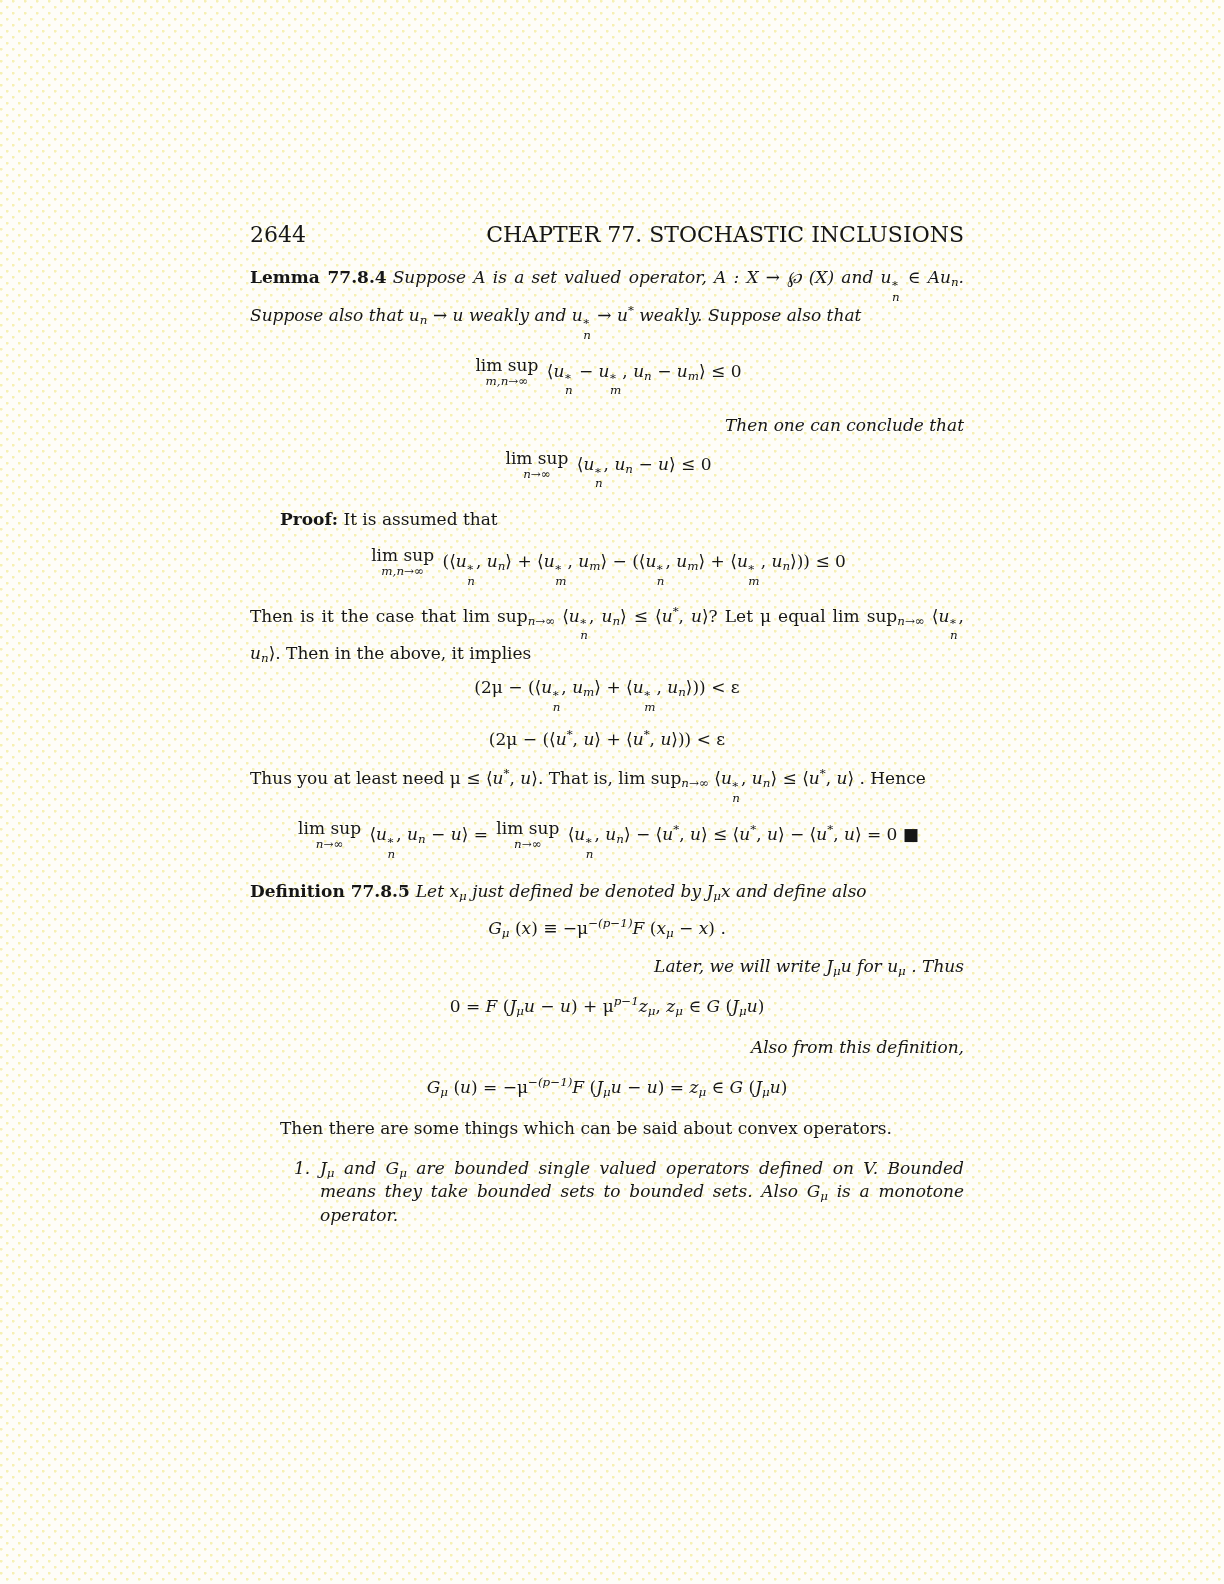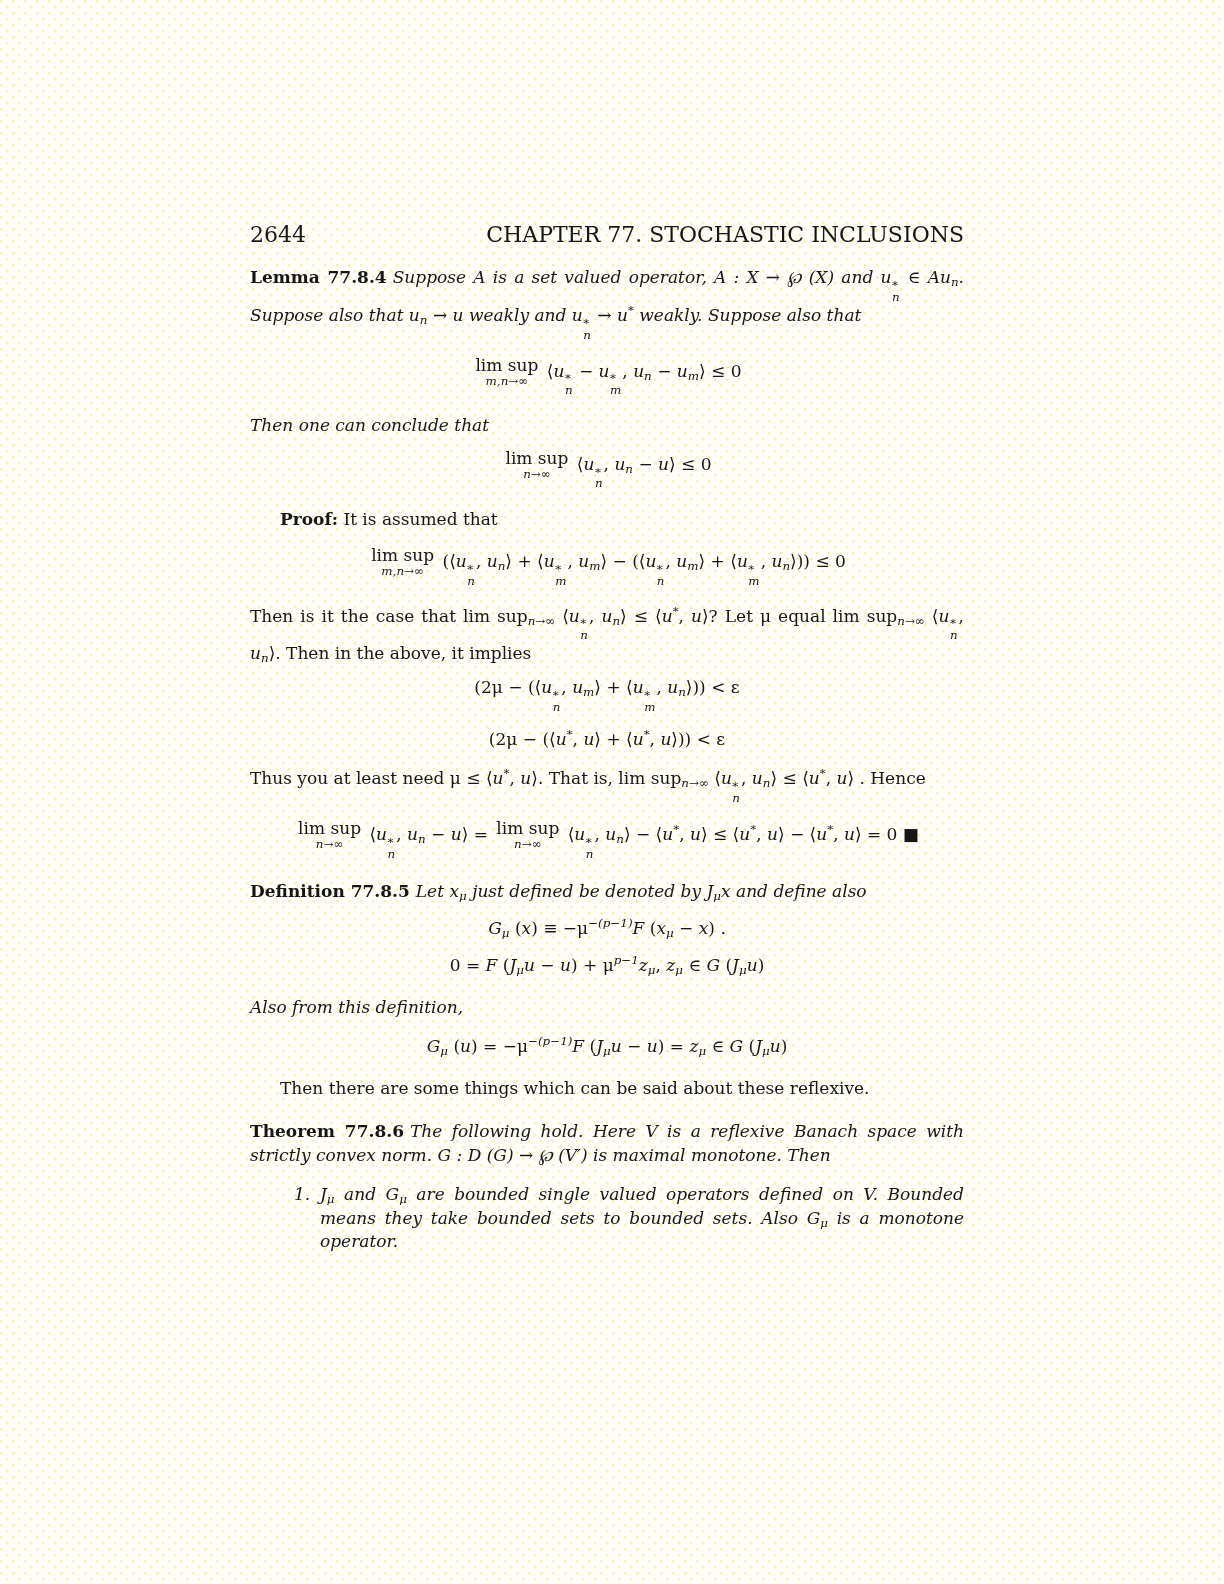--- a/index.html
+++ b/index.html
@@ -19,21 +19,21 @@
   .pagehead {
     position: absolute; top: 222px; left: 250px; width: 714px;
     display: flex; justify-content: space-between; align-items: baseline;
     font-size: 22px;
   }
   .content {
     position: absolute; top: 266px; left: 250px; width: 714px;
     font-size: 17px; line-height: 1.38;
   }
   .para { margin: 0 0 12px 0; text-align: justify; }
-  .noj { text-align: left; }
+  .noj { text-align: right; margin-left: 38px; }
   .bold { font-weight: bold; font-style: normal; }
   .it, .italic { font-style: italic; }
   .indent { text-indent: 30px; }
   .eq {
     text-align: center; font-style: normal;
     margin: 15px 0 17px 0; line-height: 1.15;
   }
   .eq-tight { margin-top: 10px; }
   sub, sup { font-size: 0.70em; font-style: italic; line-height: 0; }
   sup { vertical-align: 0.55em; }
@@ -138,29 +138,29 @@
         <span class="ss-t">*</span>
         <span class="ss-b">n</span>
       </span>, <span class="it">u</span><sub>n</sub>⟩ − ⟨<span class="it">u</span><sup>*</sup>, <span class="it">u</span>⟩ ≤ ⟨<span class="it">u</span><sup>*</sup>, <span class="it">u</span>⟩ − ⟨<span class="it">u</span><sup>*</sup>, <span class="it">u</span>⟩ = 0 ■</div>
 
   <p class="para def-head" style="margin-top:20px"><span class="bold">Definition 77.8.5</span><span class="italic">Let x<sub>μ</sub> just defined be denoted by J<sub>μ</sub>x and define also</span></p>
 
   <div class="eq"><span class="it">G</span><sub>μ</sub> (<span class="it">x</span>) ≡ −μ<sup>−(p−1)</sup><span class="it">F</span> (<span class="it">x</span><sub>μ</sub> − <span class="it">x</span>) .</div>
 
 
 
+  <p class="para noj italic">Later, we will write J<sub>μ</sub>u for u<sub>μ</sub> . Thus</p>
 
   <div class="eq" style="margin-top:18px; margin-bottom:20px">0 = <span class="it">F</span> (<span class="it">J</span><sub>μ</sub><span class="it">u</span> − <span class="it">u</span>) + μ<sup>p−1</sup><span class="it">z</span><sub>μ</sub>,  <span class="it">z</span><sub>μ</sub> ∈ <span class="it">G</span> (<span class="it">J</span><sub>μ</sub><span class="it">u</span>)</div>
 
   <p class="para noj italic">Also from this definition,</p>
 
   <div class="eq" style="margin-top:18px; margin-bottom:20px"><span class="it">G</span><sub>μ</sub> (<span class="it">u</span>) = −μ<sup>−(p−1)</sup><span class="it">F</span> (<span class="it">J</span><sub>μ</sub><span class="it">u</span> − <span class="it">u</span>) = <span class="it">z</span><sub>μ</sub> ∈ <span class="it">G</span> (<span class="it">J</span><sub>μ</sub><span class="it">u</span>)</div>
 
-  <p class="para indent">Then there are some things which can be said about these reflexive.</p>
+  <p class="para indent">Then there are some things which can be said about convex operators.</p>
 
-  <p class="para thm-head" style="margin-top:20px"><span class="bold">Theorem 77.8.6</span><span class="italic">The following hold.  Here V is a reflexive Banach space with strictly convex norm.  G : D (G) → ℘ (V′) is maximal monotone. Then</span></p>
 
   <div class="list-item">
     <span class="li-marker">1.</span>
     <span class="li-text">J<sub>μ</sub> and G<sub>μ</sub> are bounded single valued operators defined on V. Bounded means they take bounded sets to bounded sets. Also G<sub>μ</sub> is a monotone operator.</span>
   </div>
 
 </main>
 
 </body></html>

